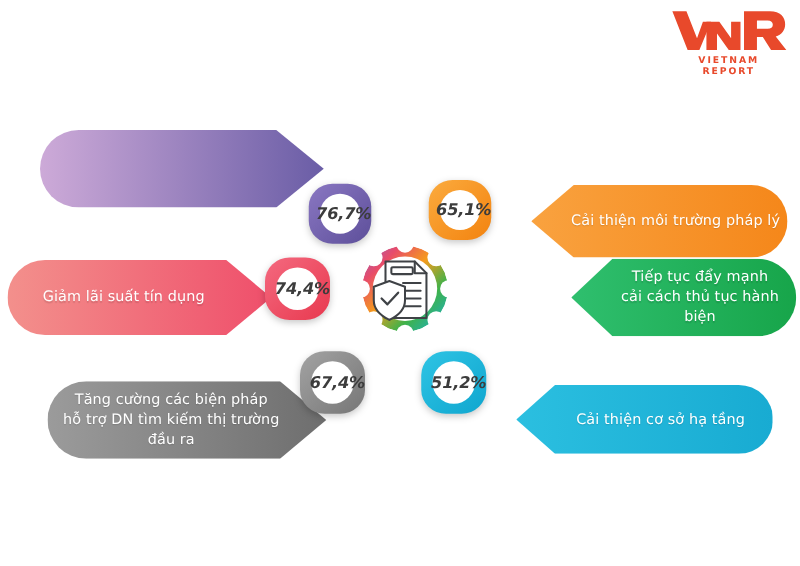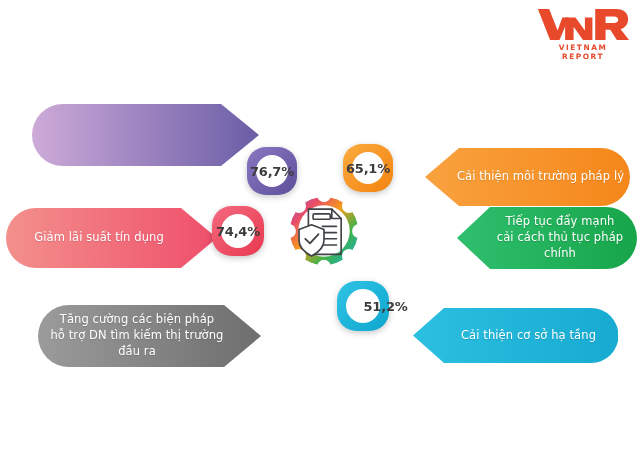--- a/index.html
+++ b/index.html
@@ -56,21 +56,22 @@
     text-shadow: 0 1px 1px rgba(0,0,0,.14);
   }
   .arrow.right .label { padding-right: 26px; }
   .arrow.left  .label { padding-left: 26px; }
 
   
   .badge {
     position: absolute;
     display: flex;
     align-items: center;
-    justify-content: center;
+    justify-content: flex-end;
+    font-style: italic;
   }
   .badge .ring {
     position: absolute; inset: 0;
     border-radius: 38% 38% 38% 38% / 38% 38% 38% 38%;
     filter: drop-shadow(0 2px 3px rgba(0,0,0,.22));
   }
   .badge .hole {
     position: absolute;
     left: 50%; top: 50%;
     transform: translate(-50%,-50%);
@@ -155,21 +156,21 @@
     <svg viewBox="0 0 180 62" preserveAspectRatio="none">
       <defs>
         <linearGradient id="g4" x1="0" y1="0" x2="1" y2="0">
           <stop offset="0%" stop-color="#2fbf6e"></stop>
             <stop offset="100%" stop-color="#17a54a"></stop>
         </linearGradient>
       </defs>
       <path d="M33,0 H149 A31,31 0 0 1 149,62 H33 L0,31 Z" fill="url(#g4)"></path>
     </svg>
     <div class="label">Tiếp tục đẩy mạnh
-cải cách thủ tục pháp chính</div>
+cải cách thủ tục hành biện</div>
   </div>
 
   <div class="arrow right" style="left:38px; top:305px; width:224px; height:62px;">
     <svg viewBox="0 0 224 62" preserveAspectRatio="none">
       <defs>
         <linearGradient id="g5" x1="0" y1="0" x2="1" y2="0">
           <stop offset="0%" stop-color="#9b9b9b"></stop>
             <stop offset="100%" stop-color="#6e6e6e"></stop>
         </linearGradient>
       </defs>
@@ -204,20 +205,25 @@
     <span class="pct">65,1%</span>
   </div>
 
   <div class="badge" style="left:212px; top:206px; width:52px; height:50px;">
     <div class="ring" style="background:linear-gradient(135deg,#f4697f,#e8394f);"></div>
     <div class="hole" style="width:34px;height:34px;"></div>
     <span class="pct">74,4%</span>
   </div>
 
 
+  <div class="badge" style="left:240px; top:281px; width:52px; height:50px;">
+    <div class="ring" style="background:linear-gradient(135deg,#a3a3a3,#767676);"></div>
+    <div class="hole" style="width:34px;height:34px;"></div>
+    <span class="pct">67,4%</span>
+  </div>
 
   <div class="badge" style="left:337px; top:281px; width:52px; height:50px;padding-left:45px;">
     <div class="ring" style="background:linear-gradient(135deg,#2fc4e4,#0fa6cf);"></div>
     <div class="hole" style="width:34px;height:34px;"></div>
     <span class="pct">51,2%</span>
   </div>
 
   <div class="emblem">
     <svg viewBox="0 0 100 104">
       <defs>

